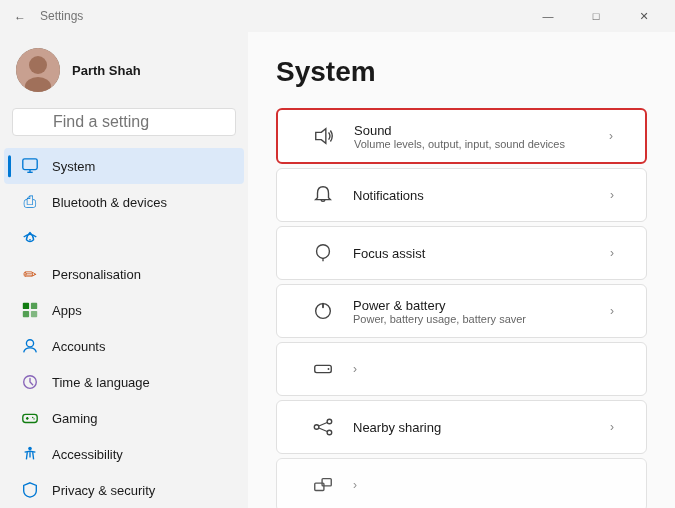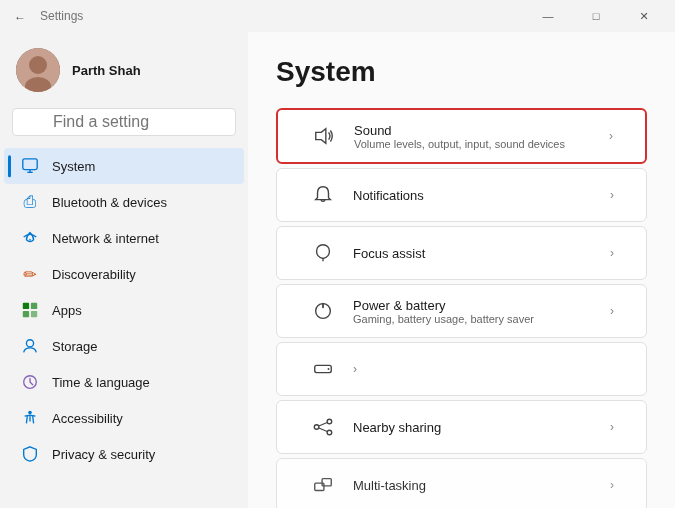--- a/index.html
+++ b/index.html
@@ -250,26 +250,25 @@
     </div>
 
     <div class="nav-item">
       <span class="nav-icon">
         <svg width="18" height="18" viewBox="0 0 20 20" fill="none" xmlns="http://www.w3.org/2000/svg">
           <path d="M10 4 Q6 8 6 12 Q8 14 10 14 Q12 14 14 12 Q14 8 10 4Z" stroke="#0078d4" stroke-width="1.5" fill="none"></path>
           <path d="M3 9 Q6.5 6 10 6 Q13.5 6 17 9" stroke="#0078d4" stroke-width="1.5" fill="none"></path>
           <circle cx="10" cy="12" r="1" fill="#0078d4"></circle>
         </svg>
       </span>
-      <span class="nav-label">Network &amp; internet</span>
     </div>
 
     <div class="nav-item">
       <span class="nav-icon" style="color:#ca5010;">✏</span>
-      <span class="nav-label">Discoverability</span>
+      <span class="nav-label">Personalisation</span>
     </div>
 
     <div class="nav-item">
       <span class="nav-icon" style="color:#107c10;">
         <svg width="18" height="18" viewBox="0 0 20 20" fill="none">
           <rect x="2" y="2" width="7" height="7" rx="1" fill="#107c10"></rect>
           <rect x="11" y="2" width="7" height="7" rx="1" fill="#107c10" opacity="0.7"></rect>
           <rect x="2" y="11" width="7" height="7" rx="1" fill="#107c10" opacity="0.7"></rect>
           <rect x="11" y="11" width="7" height="7" rx="1" fill="#107c10" opacity="0.5"></rect>
         </svg>
@@ -277,33 +276,45 @@
       <span class="nav-label">Apps</span>
     </div>
 
     <div class="nav-item">
       <span class="nav-icon" style="color:#0078d4;">
         <svg width="18" height="18" viewBox="0 0 20 20" fill="none">
           <circle cx="10" cy="7" r="4" stroke="#0078d4" stroke-width="1.5" fill="none"></circle>
           <path d="M3 17 Q4 12 10 12 Q16 12 17 17" stroke="#0078d4" stroke-width="1.5" fill="none"></path>
         </svg>
       </span>
-      <span class="nav-label">Storage</span>
+      <span class="nav-label">Accounts</span>
     </div>
 
     <div class="nav-item">
       <span class="nav-icon" style="color:#8764b8;">
         <svg width="18" height="18" viewBox="0 0 20 20" fill="none">
           <circle cx="10" cy="10" r="7" stroke="#8764b8" stroke-width="1.5" fill="none"></circle>
           <path d="M10 6 L10 10 L13 13" stroke="#8764b8" stroke-width="1.5" stroke-linecap="round"></path>
         </svg>
       </span>
       <span class="nav-label">Time &amp; language</span>
     </div>
 
+    <div class="nav-item">
+      <span class="nav-icon" style="color:#107c10;">
+        <svg width="18" height="18" viewBox="0 0 20 20" fill="none">
+          <rect x="2" y="6" width="16" height="9" rx="3" stroke="#107c10" stroke-width="1.5" fill="none"></rect>
+          <line x1="7" y1="9" x2="7" y2="12" stroke="#107c10" stroke-width="1.5"></line>
+          <line x1="5.5" y1="10.5" x2="8.5" y2="10.5" stroke="#107c10" stroke-width="1.5"></line>
+          <circle cx="13" cy="9.5" r="0.8" fill="#107c10"></circle>
+          <circle cx="14.5" cy="11" r="0.8" fill="#107c10"></circle>
+        </svg>
+      </span>
+      <span class="nav-label">Gaming</span>
+    </div>
 
     <div class="nav-item">
       <span class="nav-icon" style="color:#0078d4;">
         <svg width="18" height="18" viewBox="0 0 20 20" fill="none">
           <circle cx="10" cy="4" r="2" fill="#0078d4"></circle>
           <path d="M4 8 L10 7 L16 8" stroke="#0078d4" stroke-width="1.5"></path>
           <path d="M7 8 L6 16 M10 8 L10 14 M13 8 L14 16" stroke="#0078d4" stroke-width="1.5"></path>
         </svg>
       </span>
       <span class="nav-label">Accessibility</span>
@@ -367,21 +378,21 @@
 
       <div class="settings-item">
         <span class="settings-icon">
           <svg width="22" height="22" viewBox="0 0 24 24" fill="none">
             <circle cx="12" cy="12" r="8" stroke="#444" stroke-width="1.5" fill="none"></circle>
             <line x1="12" y1="4" x2="12" y2="8" stroke="#444" stroke-width="2" stroke-linecap="round"></line>
           </svg>
         </span>
         <div class="settings-text">
           <div class="settings-name">Power &amp; battery</div>
-          <div class="settings-desc">Gaming, battery usage, battery saver</div>
+          <div class="settings-desc">Power, battery usage, battery saver</div>
         </div>
         <span class="chevron">›</span>
       </div>
 
       <div class="settings-item">
         <span class="settings-icon">
           <svg width="22" height="22" viewBox="0 0 24 24" fill="none">
             <rect x="3" y="8" width="18" height="8" rx="2" stroke="#444" stroke-width="1.5" fill="none"></rect>
             <circle cx="18" cy="12" r="1" fill="#444"></circle>
           </svg>
@@ -405,22 +416,19 @@
         <span class="chevron">›</span>
       </div>
 
       <div class="settings-item" style="opacity:0.9;">
         <span class="settings-icon">
           <svg width="22" height="22" viewBox="0 0 24 24" fill="none">
             <rect x="3" y="10" width="10" height="8" rx="1" stroke="#444" stroke-width="1.5" fill="none"></rect>
             <rect x="11" y="5" width="10" height="8" rx="1" stroke="#444" stroke-width="1.5" fill="none"></rect>
           </svg>
         </span>
-        <div class="settings-text">
-          <div class="settings-name">Multi-tasking</div>
-        </div>
         <span class="chevron">›</span>
       </div>
 
     </div>
   </div>
 
 </div>
 
 </body></html>

